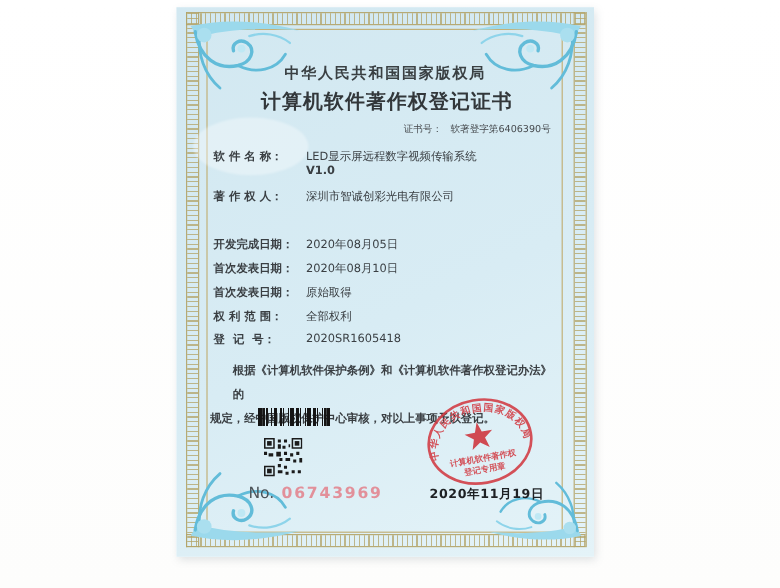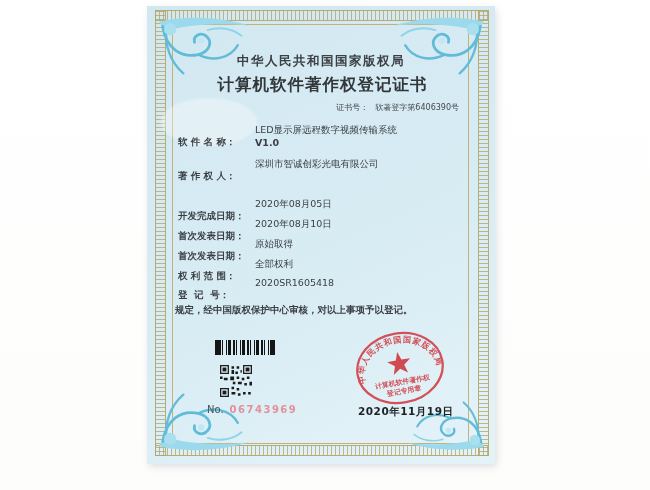--- a/index.html
+++ b/index.html
@@ -37,34 +37,34 @@
   
   .issuer{position:absolute;left:0;right:0;top:47px;text-align:center;
     font-size:12.5px;font-weight:700;letter-spacing:1.5px;color:#3a4043;}
   .cert-title{position:absolute;left:3px;right:0;top:68px;text-align:center;
     font-family:"DejaVu Serif","Liberation Serif",serif;
     font-size:16.5px;font-weight:700;letter-spacing:1px;color:#32373a;}
   .cert-no{position:absolute;right:36px;top:96px;font-size:8px;color:#45494d;font-weight:400;}
   .cert-no .gap{display:inline-block;width:7px;}
   
   .row{position:absolute;left:31px;height:14px;font-size:9.5px;color:#3a3f43;}
-  .row .lbl{position:absolute;left:0;top:12px;font-weight:700;white-space:pre;}
+  .row .lbl{position:absolute;left:0;top:0;font-weight:700;white-space:pre;}
   .row .val{position:absolute;left:77px;top:0;font-weight:400;white-space:pre;}
   .row .val2{position:absolute;left:77px;top:13px;font-weight:700;white-space:pre;}
   .statement{position:absolute;left:28px;top:294px;width:294px;font-size:9.5px;
     color:#3a3f43;font-weight:600;line-height:20px;}
   .st-indent{padding-left:19px;}
   
   .barcode{position:absolute;left:68px;top:334px;width:53px;height:15px;
     border-left:4px solid #151515;border-right:3px solid #151515;
     background:
       repeating-linear-gradient(90deg,#151515 0 2px,rgba(0,0,0,0) 2px 3px,#151515 3px 4px,
       rgba(0,0,0,0) 4px 7px,#151515 7px 8px,rgba(0,0,0,0) 8px 9px,#151515 9px 12px,rgba(0,0,0,0) 12px 14px);}
   .qr{position:absolute;left:73px;top:359px;width:32px;height:32px;}
-  .serial{position:absolute;left:60px;top:398px;font-size:10px;color:#4c5358;}
+  .serial{position:absolute;left:60px;top:398px;font-size:13px;color:#4c5358;}
   .serial .num{color:#e2909a;letter-spacing:1.5px;font-weight:600;margin-left:6px;}
   
   .seal{position:absolute;left:207px;top:324px;width:92px;height:76px;opacity:.88;}
   .issue-date{position:absolute;left:211px;top:399px;font-size:10.5px;font-weight:700;
     color:#1e2124;letter-spacing:.5px;}
 </style>
 </head>
 <body>
 
 <svg width="0" height="0" style="position:absolute" aria-hidden="true">
@@ -133,20 +133,21 @@
     <div class="row" style="top:252px">
       <span class="lbl">权 利 范 围：</span>
       <span class="val">全部权利</span>
     </div>
     <div class="row" style="top:271px">
       <span class="lbl">登  记  号：</span>
       <span class="val">2020SR1605418</span>
     </div>
 
     <div class="statement">
+      <div class="st-indent">根据《计算机软件保护条例》和《计算机软件著作权登记办法》的</div>
       <div>规定，经中国版权保护中心审核，对以上事项予以登记。</div>
     </div>
 
     <div class="barcode"></div>
 
     <svg class="qr" viewBox="0 0 25 25">
       <g fill="#1b1b1b">
         <path fill-rule="evenodd" d="M0 0h7v7H0zM1 1h5v5H1z"></path>
           <rect x="2" y="2" width="3" height="3"></rect>
         <path fill-rule="evenodd" d="M18 0h7v7h-7zM19 1h5v5h-5z"></path>

